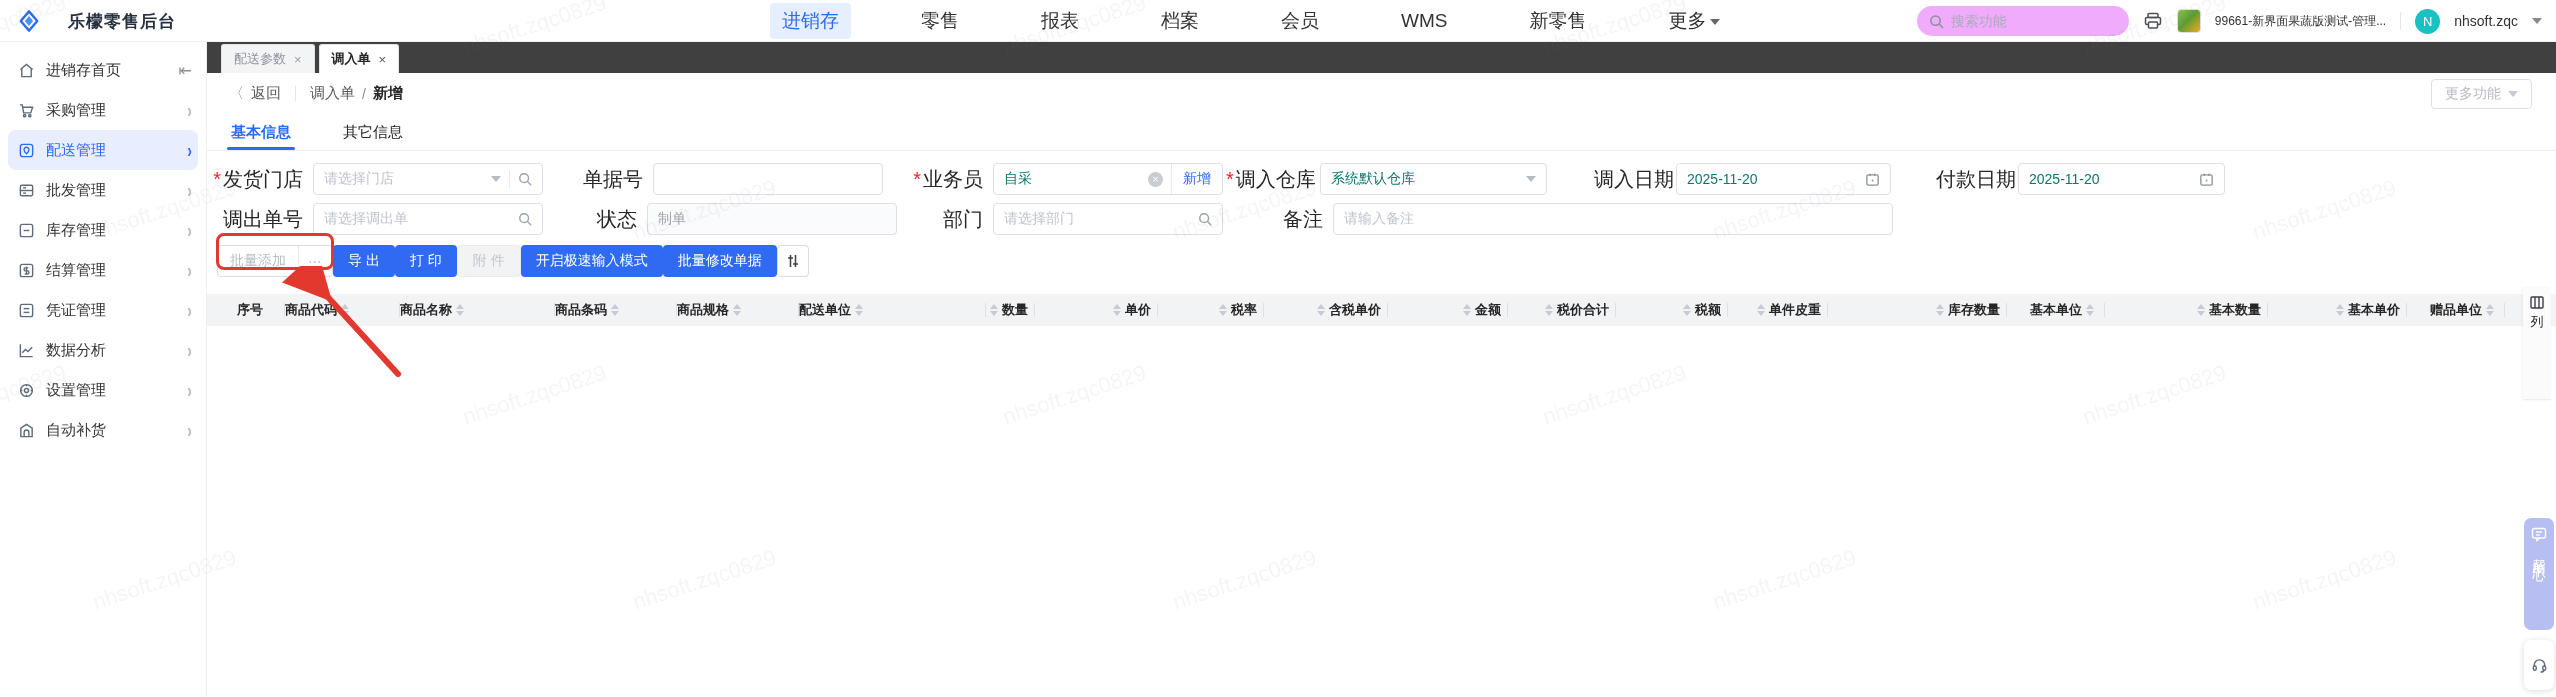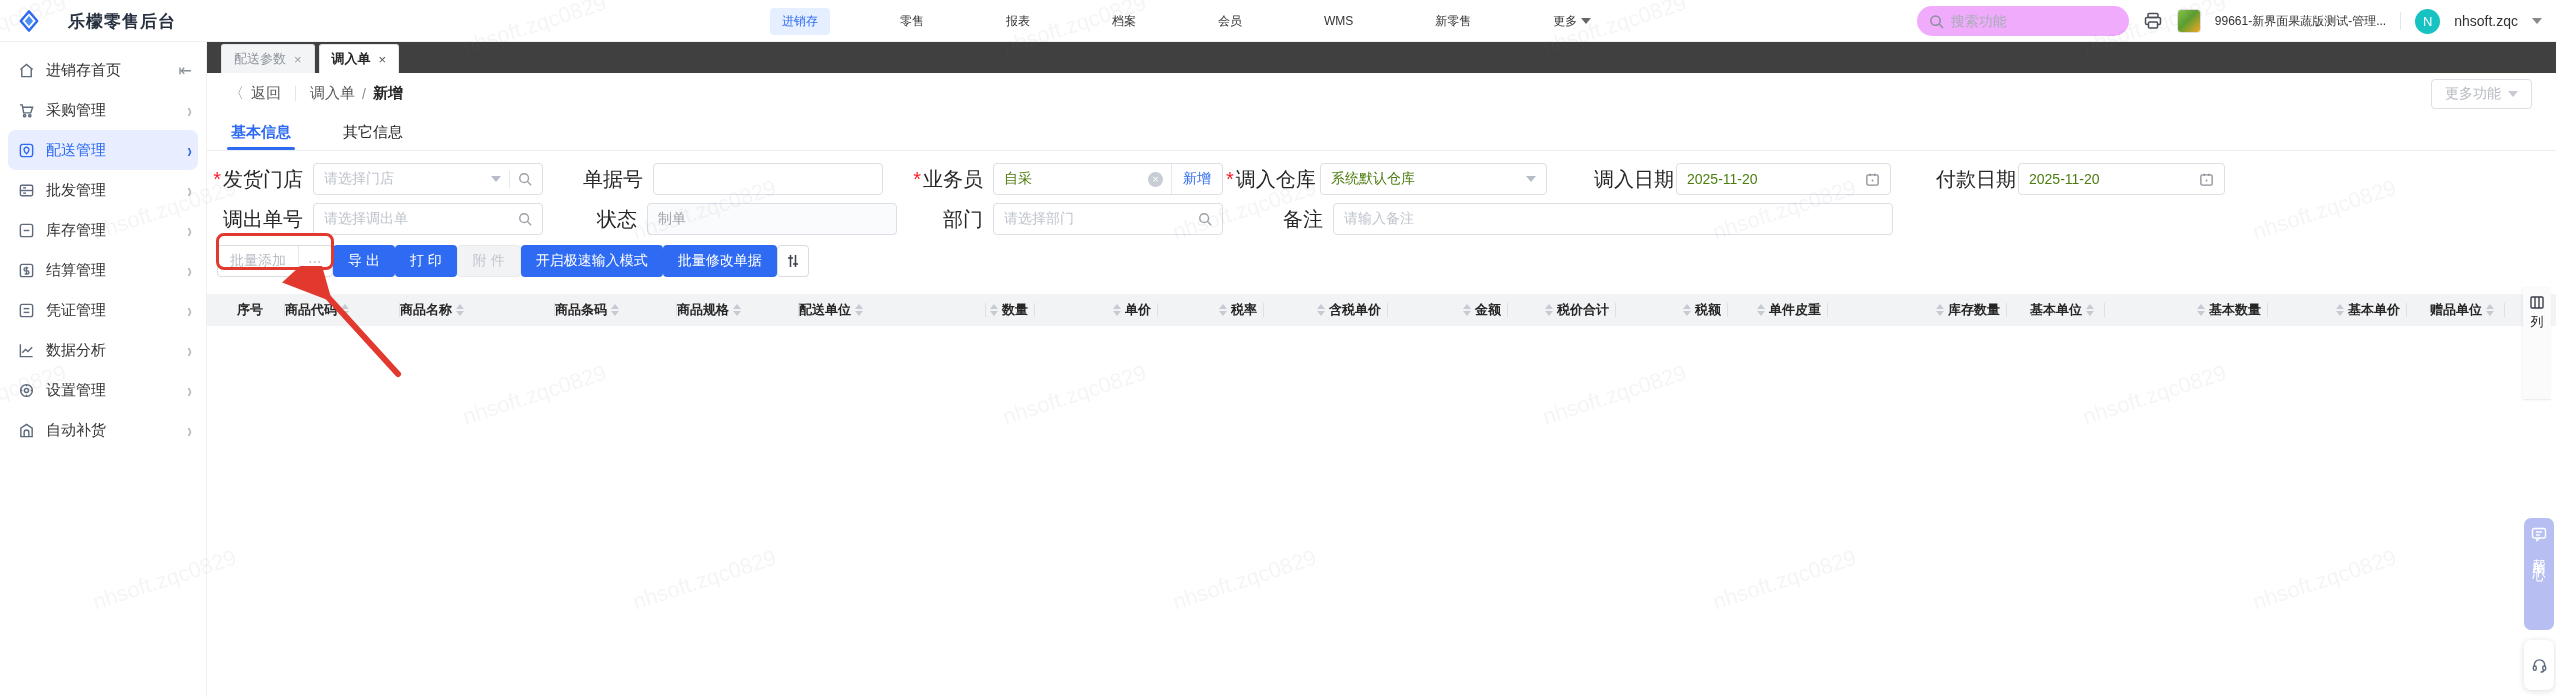--- a/index.html
+++ b/index.html
@@ -5,21 +5,21 @@
   * { margin:0; padding:0; box-sizing:border-box; }
   html,body { width:2556px; height:697px; overflow:hidden; }
   body { font-family:"Liberation Sans","DejaVu Sans",sans-serif; font-size:14px; color:#262626; background:#f0f2f5; }
   .screen { position:relative; width:2556px; height:697px; background:#fff; overflow:hidden; }
 
   
   .topbar { position:absolute; left:0; top:0; width:100%; height:42px; background:#fff; border-bottom:1px solid #f0f1f3; z-index:10; }
   .logo { position:absolute; left:18px; top:0; height:42px; display:flex; align-items:center; gap:8px; }
   .logo-txt { font-size:17px; font-weight:bold; color:#27303f; letter-spacing:1px;margin-left:20px; }
   .topnav { position:absolute; left:770px; top:0; height:42px; display:flex; align-items:center; gap:58px; }
-  .topnav .nav-item { font-size:12px; color:#333; cursor:pointer; padding:5px 12px; border-radius:4px; white-space:nowrap; }
+  .topnav .nav-item { font-size:19px; color:#333; cursor:pointer; padding:5px 12px; border-radius:4px; white-space:nowrap; }
   .topnav .nav-item.active { background:#e6efff; color:#2e6bf2; }
   .nav-caret { display:inline-block; margin-left:4px; width:0; height:0; border-left:5px solid transparent; border-right:5px solid transparent; border-top:6px solid #666; vertical-align:middle; }
   .topbar-right { position:absolute; right:14px; top:0; height:42px; display:flex; align-items:center; gap:14px; }
   .searchbox { width:212px; height:30px; background:#f0abfc; border-radius:15px; display:flex; align-items:center; padding:0 12px; gap:7px; }
   .searchbox input { border:none; outline:none; background:transparent; font-size:14px; width:150px; color:#333; }
   .searchbox input::placeholder { color:#a8adb5; }
   .hicon { display:flex; align-items:center; justify-content:center; }
   .store-avatar { width:24px; height:24px; border-radius:4px; background:linear-gradient(135deg,#8bc34a 0%,#5a9e2f 45%,#f5a623 100%); border:1px solid #e0e0e0; }
   .store-name { font-size:12px; color:#333; max-width:215px; white-space:nowrap; overflow:hidden; }
   .v-div { width:1px; height:18px; background:#e3e6ea; }
@@ -60,21 +60,21 @@
   .ftab { font-size:15px; color:#262626; display:flex; align-items:center; cursor:pointer; position:relative; }
   .ftab.active { color:#2e6bf2; font-weight:bold; }
   .ftab.active::after { content:""; position:absolute; left:-4px; right:-4px; bottom:0; height:3px; background:#2e6bf2; border-radius:2px; }
 
   .form { position:relative; height:74px; margin-top:12px; }
   .fld { position:absolute; height:32px; display:flex; align-items:flex-start; }
   .flabel { display:inline-block; text-align:right; font-size:20px; color:#262626; line-height:32px; white-space:nowrap; }
   .req { color:#f5222d; margin-right:2px; }
   .fbox { margin-left:10px; height:32px; border:1px solid #dcdfe6; border-radius:4px; background:#fff; display:flex; align-items:center; padding:0 10px; font-size:14px; position:relative; }
   .fbox .ph { color:#bfc4cc; flex:1; white-space:nowrap; overflow:hidden; }
-  .fbox .val { color:#4d7c0f; flex:1; white-space:nowrap; }
+  .fbox .val { color:#0f766e; flex:1; white-space:nowrap; }
   .fbox.disabled { background:#fafbfc; }
   .fbox.disabled .val { color:#a0a6ad; }
   .sel-caret { width:0; height:0; border-left:5px solid transparent; border-right:5px solid transparent; border-top:6px solid #b6bcc6; margin-left:6px; }
   .in-div { width:1px; height:18px; background:#e6e8ec; margin:0 8px; }
   .clear-ic { width:15px; height:15px; border-radius:50%; background:#c8ccd3; color:#fff; font-size:11px; line-height:15px; text-align:center; margin-left:6px; }
   .addon-link { color:#2e6bf2; font-size:14px; padding:0 11px; border-left:1px solid #e6e8ec; height:100%; display:flex; align-items:center; cursor:pointer; white-space:nowrap; }
 
   
   .toolbar { margin-top:8px; padding-left:10px; display:flex; align-items:center; height:32px; }
   .split-btn { height:32px; display:flex; align-items:stretch; border:1px solid #d9dce1; border-radius:4px; background:#fff; color:#b9bec7; font-size:14px; }

